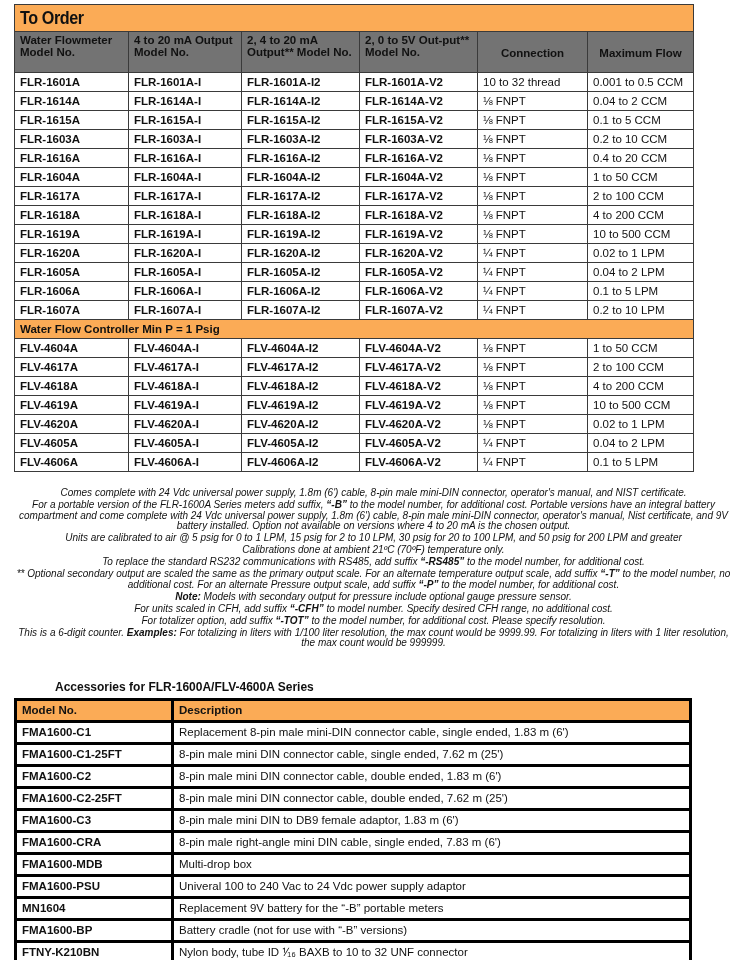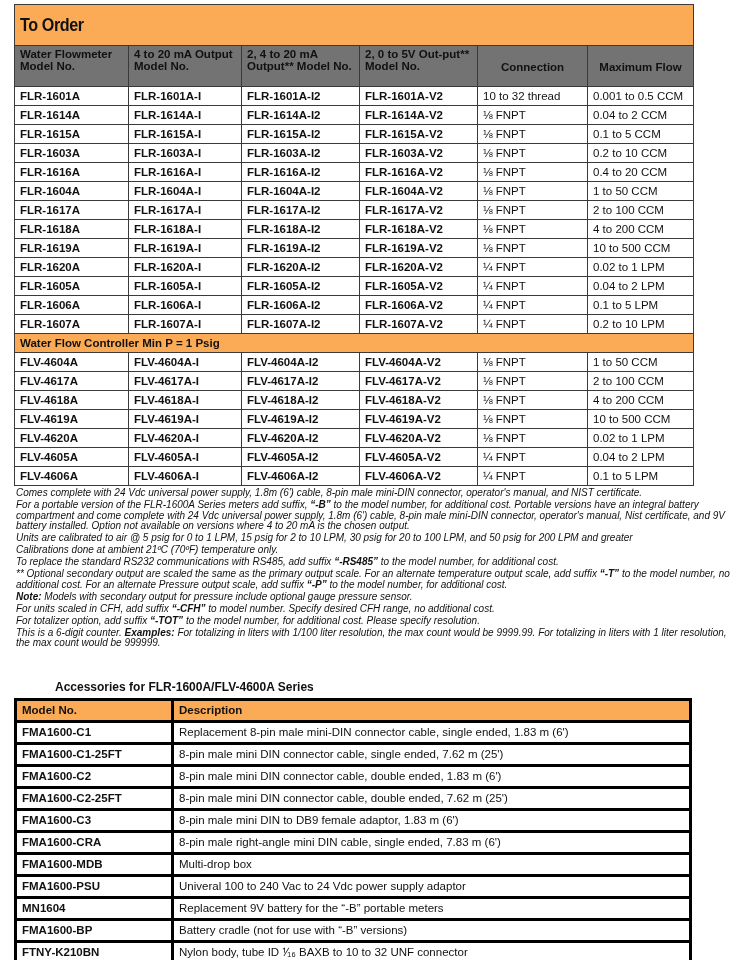--- a/index.html
+++ b/index.html
@@ -10,38 +10,38 @@
     .order-table {
       position: absolute; left: 14px; top: 4px; width: 679px;
       border-collapse: collapse; table-layout: fixed;
       font-size: 11.5px;
     }
     .order-table td, .order-table th {
       border: 1px solid #3a3a3a; padding: 0 5px; height: 18px; line-height: 18px;
       white-space: nowrap; overflow: hidden;
     }
     .order-table .title-row td {
-      background: #fbab56; height: 26px; line-height: 26px; padding: 7px 5px;
+      background: #fbab56; height: 26px; line-height: 26px; padding: 0 5px;
       font-family: "Liberation Sans", sans-serif; font-weight: bold; font-size: 19px;
       letter-spacing: -0.5px; transform-origin: left center;
     }
     .order-table .title-text { display: inline-block; transform: scaleX(0.85); transform-origin: left center; }
     .order-table th {
       background: #737373; font-weight: bold; text-align: left; vertical-align: top;
       height: 38px; line-height: 12px; padding-top: 2px; white-space: normal; font-size: 11.5px;
     }
     .order-table th.center { text-align: center; vertical-align: middle; }
     .order-table td.model { font-weight: bold; }
     .order-table td.center { text-align: left; }
     .order-table .section-row td {
       background: #fbab56; font-weight: bold; height: 18px;
     }
     .notes {
       position: absolute; left: 16px; top: 488px; width: 715px;
-      font-size: 10px; font-style: italic; line-height: 10.5px; color: #111;
+      font-size: 10px; font-style: italic; line-height: 10.5px; color: #111; text-align: center;
     }
     .notes p { margin: 0 0 1.5px 0; }
     .notes b { font-weight: bold; }
     .acc-title {
       position: absolute; left: 15px; top: 680px; font-weight: bold; font-size: 12px; margin-left: 40px;
     }
     .acc-table {
       position: absolute; left: 14px; top: 698px; width: 678px;
       border-collapse: collapse; table-layout: fixed; font-size: 11.5px;
     }

